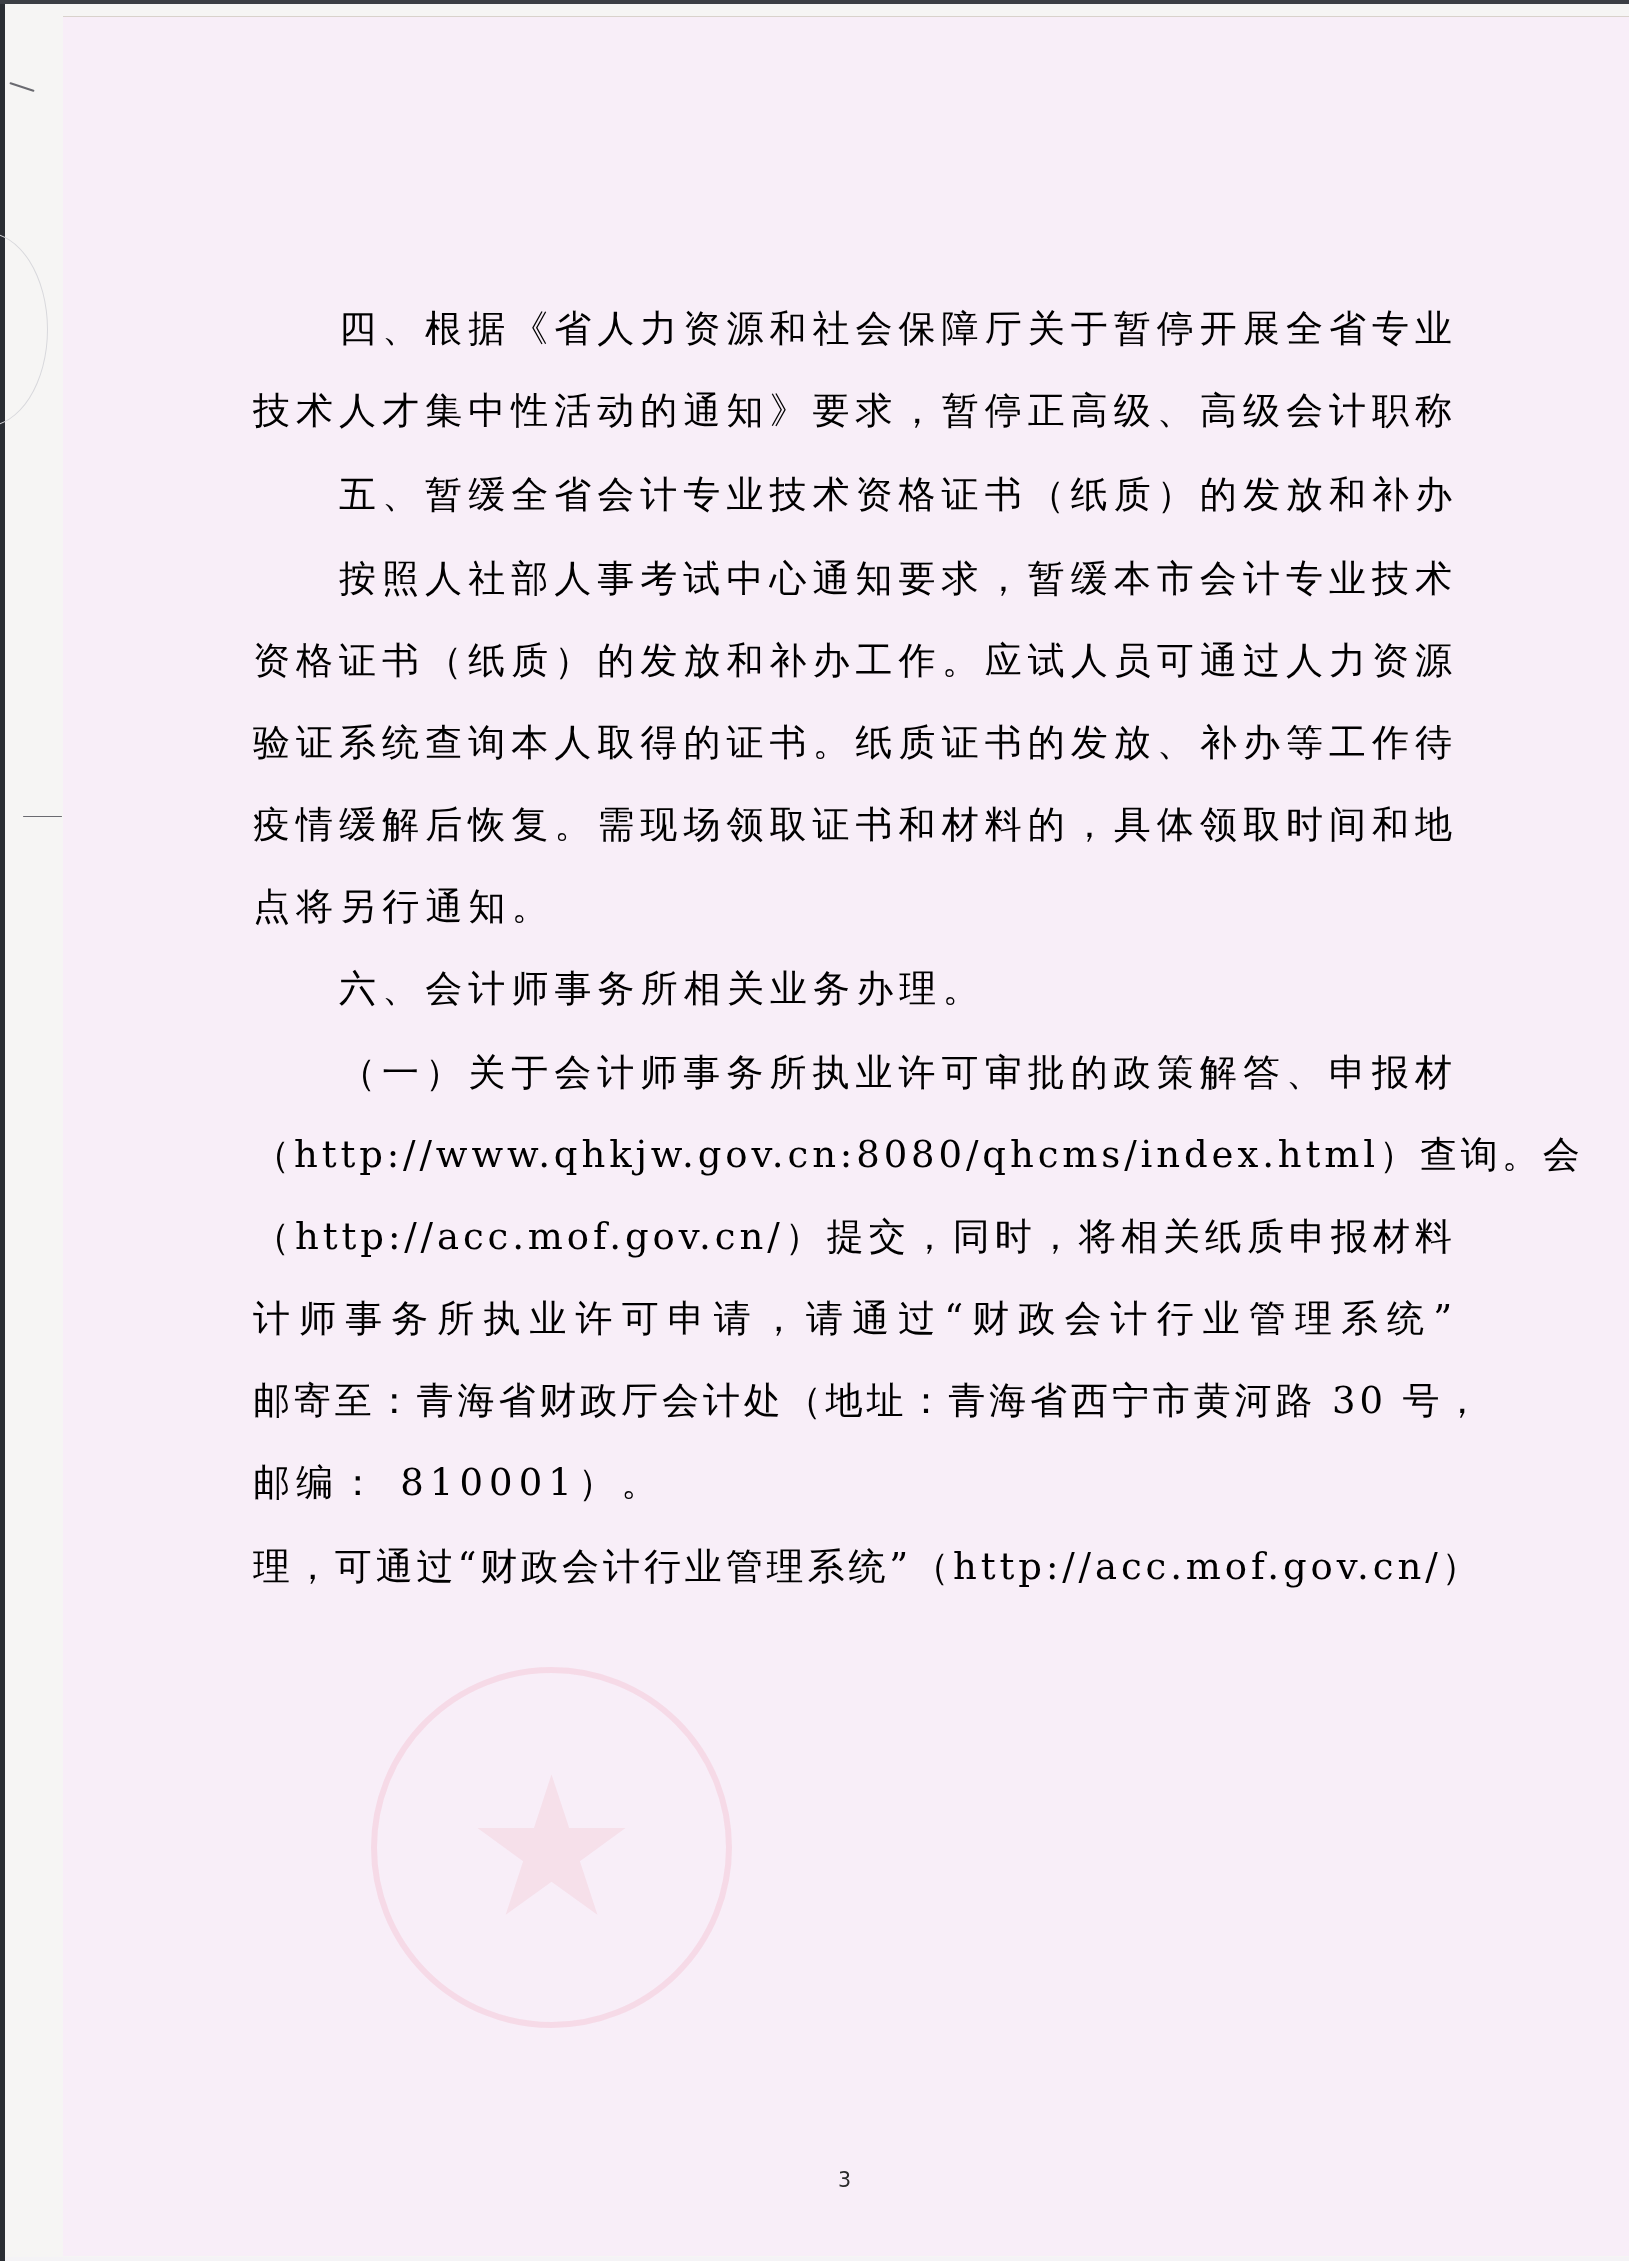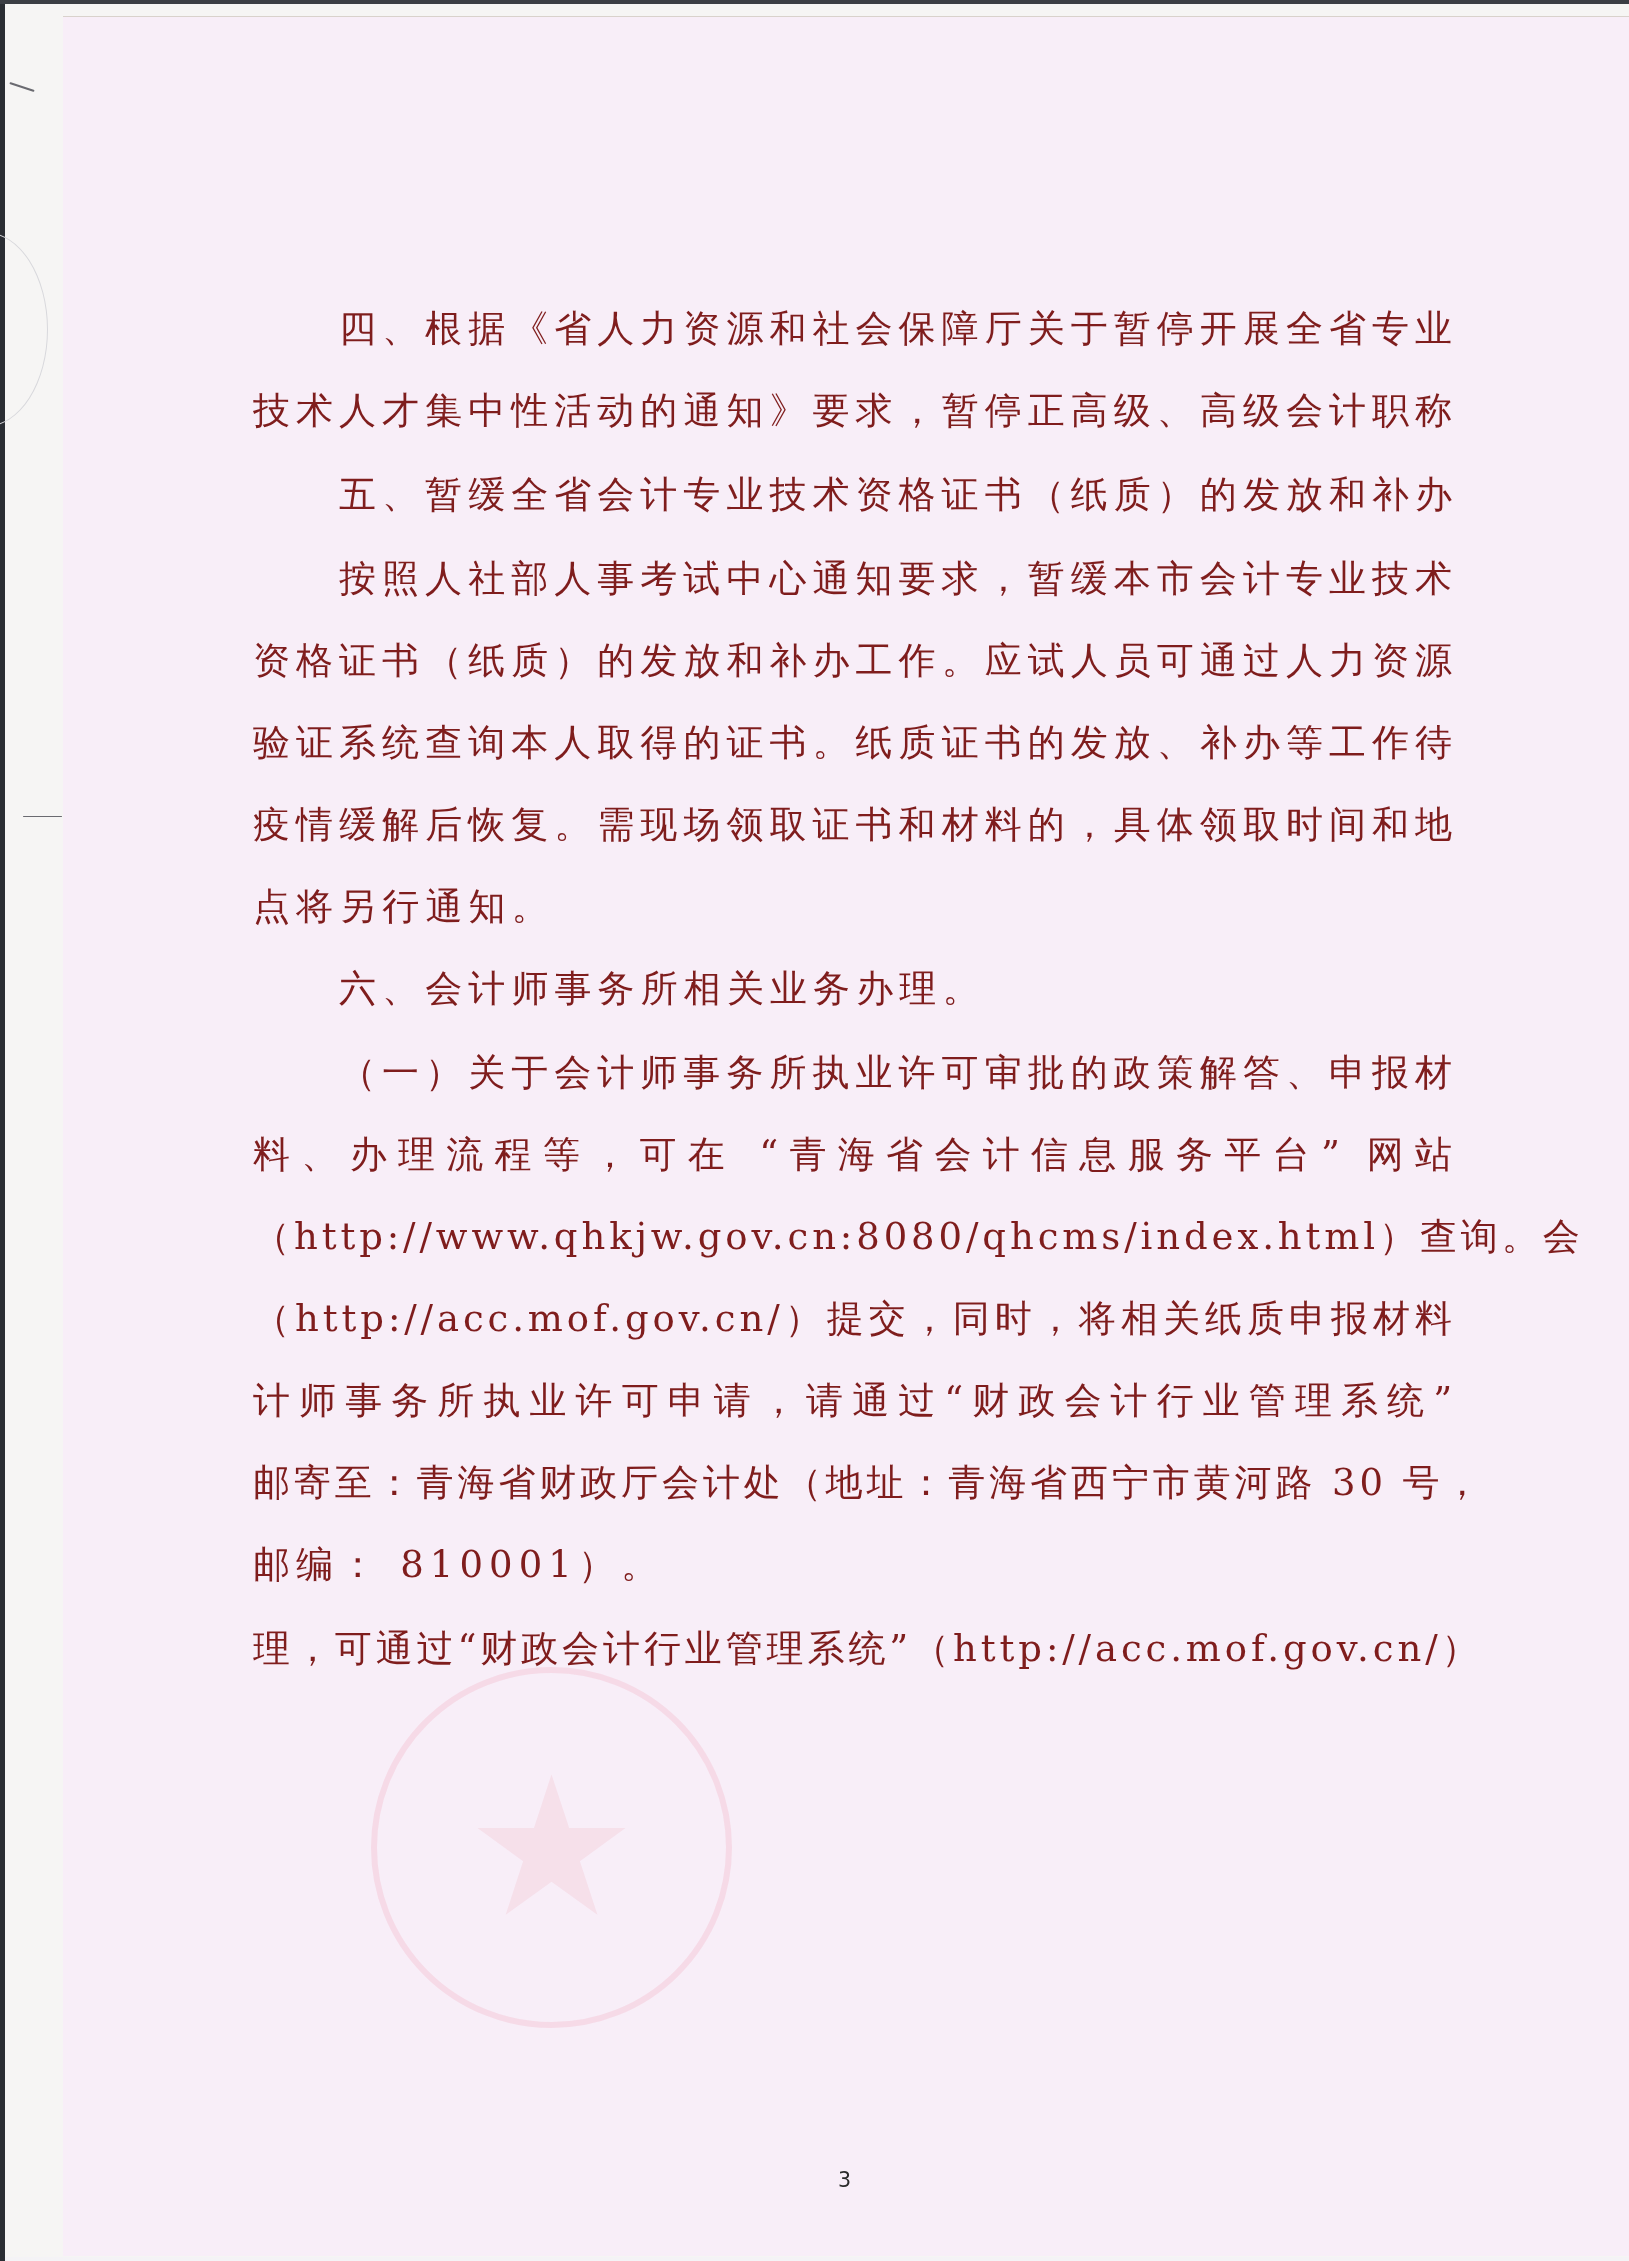--- a/index.html
+++ b/index.html
@@ -36,21 +36,21 @@
     border-radius: 50%; border: 6.4px solid rgba(235,120,140,0.16);
     box-sizing: border-box;
   }
   .stamp-star {
     position: absolute; left: 0; top: 0; width: 100%; height: 100%;
     display: flex; align-items: center; justify-content: center;
     font-size: 193px; color: rgba(235,120,140,0.12); line-height: 1;
   }
   .body-text {
     position: absolute; left: 253px; top: 288px; width: 1203px;
-    color: #7f1d1d;
+    color: #000000;
     font-size: 37px; line-height: 82px;
   }
   .line {
     display: block; height: 82px; white-space: nowrap;
     text-align: justify; text-align-last: justify;
     letter-spacing: 3.9px;
   }
   .line.indent { padding-left: 86px; }
   .line.last { text-align-last: left; letter-spacing: 6.1px; }
   .gap { height: 1.9px; display: block; }
@@ -99,21 +99,20 @@
     <span class="line last">点将另行通知。</span>
   </div>
 
   <div>
     <span class="line indent last">六、会计师事务所相关业务办理。</span>
   </div>
   <span class="gap"></span>
 
   <div>
     <span class="line indent">（一）关于会计师事务所执业许可审批的政策解答、申报材</span>
-    <span class="line">料、办理流程等，可在 “青海省会计信息服务平台” 网站</span>
     <span class="line">（http://www.qhkjw.gov.cn:8080/qhcms/index.html）查询。会</span>
     <span class="line">（http://acc.mof.gov.cn/）提交，同时，将相关纸质申报材料</span>
     <span class="line">计师事务所执业许可申请，请通过“财政会计行业管理系统”</span>
     <span class="line">邮寄至：青海省财政厅会计处（地址：青海省西宁市黄河路 30 号，</span>
     <span class="line last">邮编： 810001）。</span>
   </div>
   <span class="gap-big"></span>
 
   <div>
     <span class="line">理，可通过“财政会计行业管理系统”（http://acc.mof.gov.cn/）</span>

